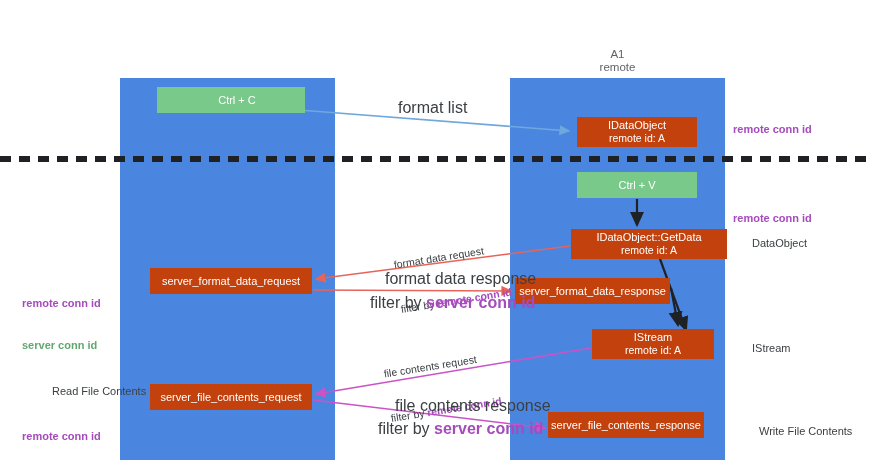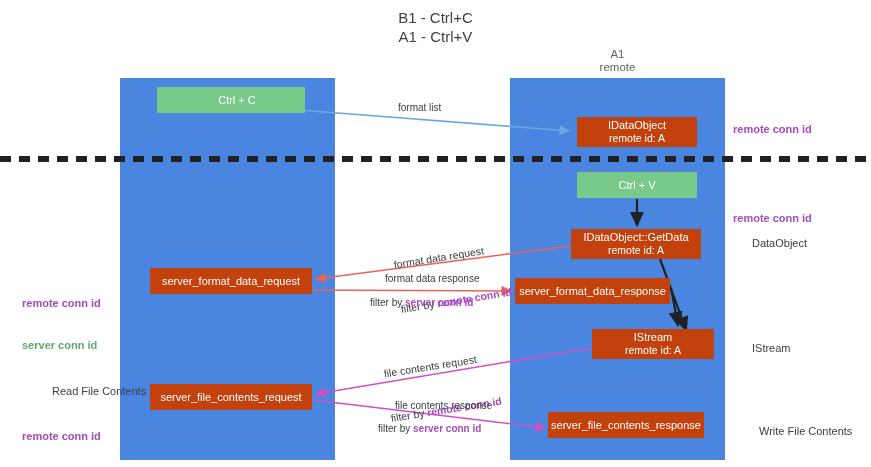--- a/index.html
+++ b/index.html
@@ -79,21 +79,21 @@
     font-size: 11px;
     line-height: 13px;
     white-space: pre;
   }
   .node.green { background: #78c98a; }
   .node.orange { background: #c2410c; }
 
   #n-ctrlc  { left: 157px; top: 87px;  width: 148px; height: 26px; padding-left: 12px; }
   #n-idataobject { left: 577px; top: 117px; width: 120px; height: 30px; }
   #n-ctrlv  { left: 577px; top: 172px; width: 120px; height: 26px; }
-  #n-getdata { left: 571px; top: 229px; width: 130px; height: 30px; }
+  #n-getdata { left: 571px; top: 229px; width: 156px; height: 30px; }
   #n-sfdreq { left: 150px; top: 268px; width: 162px; height: 26px; }
   #n-sfdresp { left: 515px; top: 278px; width: 155px; height: 26px; }
   #n-istream { left: 592px; top: 329px; width: 122px; height: 30px; }
   #n-sfcreq { left: 150px; top: 384px; width: 162px; height: 26px; }
   #n-sfcresp { left: 548px; top: 412px; width: 156px; height: 26px; }
 
   .node-line2 { font-size: 10.5px; }
 
   
   .annot {
@@ -112,21 +112,21 @@
   #a-istream      { left: 728px; top: 341px; }
   #a-writefile    { left: 735px; top: 424px; text-align: center; }
 
   #a-left-conn    { left: 22px;  top: 268px; }
   #a-read-file    { left: 28px;  top: 384px; text-align: right; }
   #a-left-conn2   { left: 22px;  top: 401px; }
 
   
   .elabel {
     position: absolute;
-    font-size: 10px;
+    font-size: 16px;
     line-height: 14px;
     white-space: pre;
     color: #3c4043;
   }
   #l-formatlist { left: 398px; top: 101px; }
   #l-fdresp-1   { left: 385px; top: 272px; }
   #l-fdresp-2   { left: 370px; top: 296px; }
   #l-fcresp-1   { left: 395px; top: 399px; }
   #l-fcresp-2   { left: 378px; top: 422px; }
 
@@ -147,22 +147,20 @@
     left: 0; top: 0;
     width: 871px; height: 467px;
     pointer-events: none;
   }
 </style>
 </head>
 <body>
 
 <div id="canvas">
 
-  <div class="title">B1 - Ctrl+C
-A1 - Ctrl+V</div>
 
   <div class="col-head" id="head-a1">A1
 remote</div>
 
   <div class="lane" id="lane-b1"></div>
   <div class="lane" id="lane-a1"></div>
 
   <svg id="wires" viewBox="0 0 871 467">
     <defs>
       <marker id="ah-blue" markerWidth="7" markerHeight="7" refX="6" refY="3.2" orient="auto">

